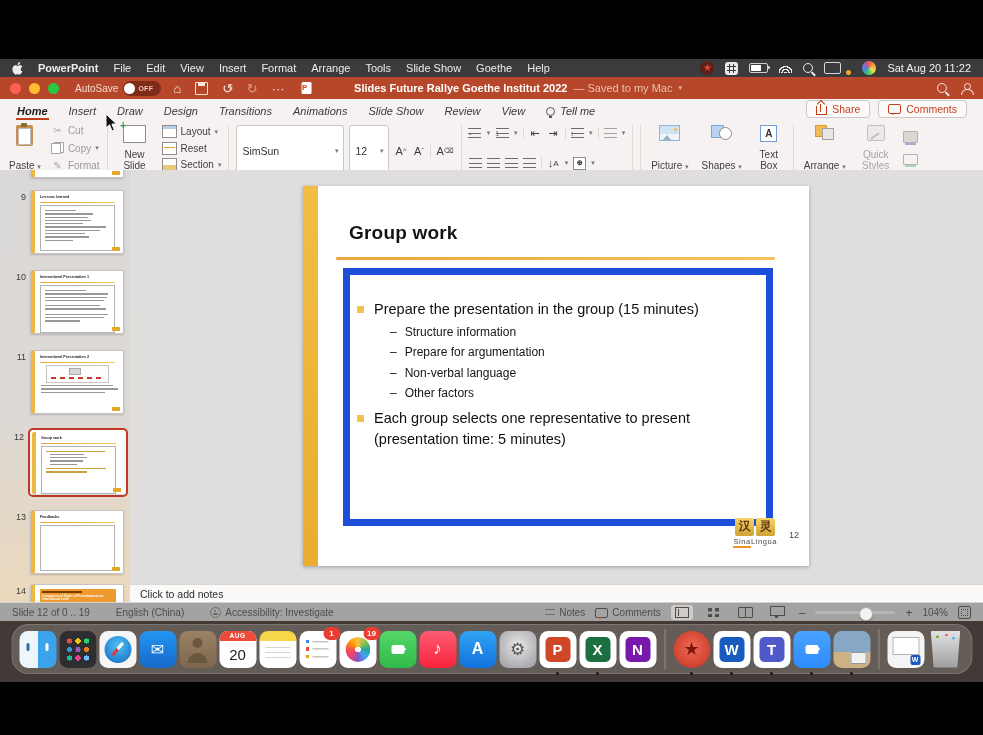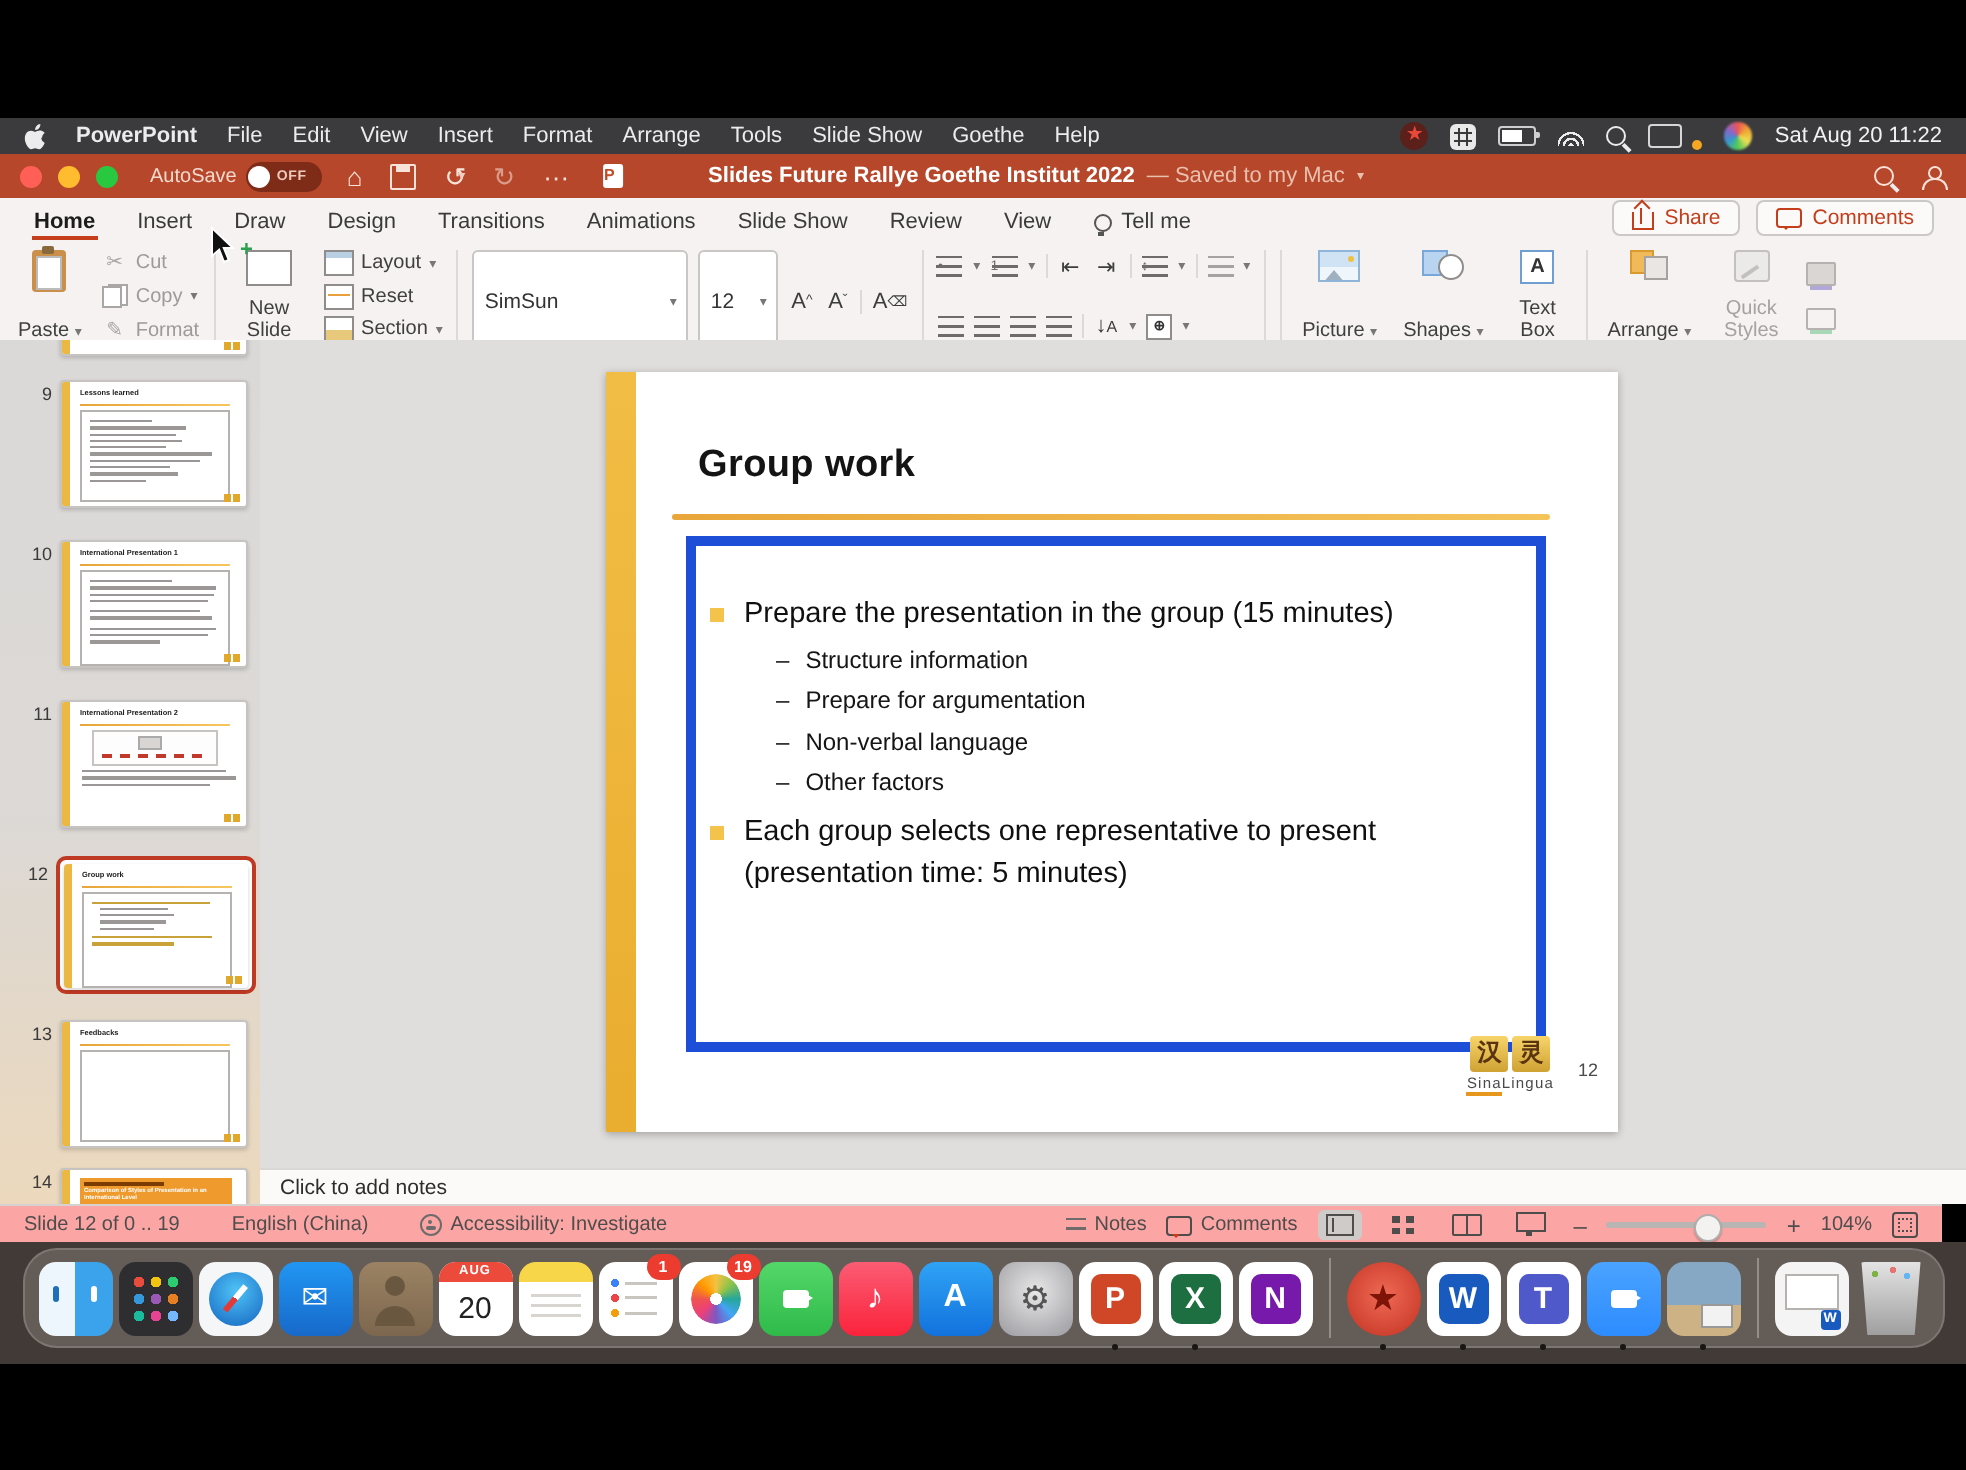--- a/index.html
+++ b/index.html
@@ -55,21 +55,21 @@
   .doc-title b{font-weight:bold;color:#fff;padding-left:37px;}
   .doc-title .saved{color:#e9bfae;}
   .tb-right{margin-left:auto;display:flex;align-items:center;gap:14px;}
   .person{width:12px;height:11px;position:relative;}
   .person::before{content:"";position:absolute;left:3px;top:0;width:5px;height:5px;border:1.3px solid #f7e3da;border-radius:50%;}
   .person::after{content:"";position:absolute;left:0;bottom:-1px;width:11px;height:5px;border:1.3px solid #f7e3da;border-bottom:none;border-radius:6px 6px 0 0;}
 
   
   .tabrow{position:absolute;top:99px;left:0;right:0;height:21px;background:#f5f2f1;
     display:flex;align-items:flex-end;padding:0 16px;gap:19px;font-size:11px;color:#3a3a3a;}
-  .tab{padding:2px 1px 3px;white-space:nowrap;display:flex;align-items:center;gap:4px;}
+  .tab{padding:2px 1px 3px;white-space:nowrap;display:flex;align-items:center;gap:4px;font-style:italic;}
   .tab.active{font-weight:bold;border-bottom:2px solid #c43e1c;padding-bottom:1px;color:#1c1c1c;}
   .bulb{width:7px;height:7px;border:1.2px solid #555;border-radius:50%;position:relative;margin-right:1px;}
   .bulb::after{content:"";position:absolute;left:1.5px;bottom:-3px;width:3px;height:2px;background:#555;}
   .tabs-right{margin-left:auto;display:flex;gap:8px;align-items:center;padding-bottom:2px;}
   .obtn{border:1px solid #cbc8c7;border-radius:4px;background:#fbfaf9;color:#c43e1c;
     font-size:10.5px;padding:2px 9px;display:flex;align-items:center;gap:5px;white-space:nowrap;}
   .shareico{width:9px;height:8px;border:1.2px solid #c43e1c;border-top:none;position:relative;margin-top:3px;}
   .shareico::before{content:"";position:absolute;left:3px;bottom:2px;width:1.2px;height:8px;background:#c43e1c;}
   .shareico::after{content:"";position:absolute;left:1.2px;bottom:7px;width:5px;height:5px;
     border-top:1.2px solid #c43e1c;border-left:1.2px solid #c43e1c;transform:rotate(45deg);}
@@ -159,39 +159,39 @@
   .ohead .osub{font-size:6px;color:#fff;transform:scale(.5);transform-origin:0 0;width:200%;line-height:1.15;font-weight:bold;}
 
   .editor{flex:1;display:flex;flex-direction:column;}
   .canvas{height:415px;background:#e0dedd;position:relative;}
   .slide{position:absolute;left:173px;top:16px;width:506px;height:380px;background:#fff;
     box-shadow:0 1px 4px rgba(0,0,0,.28);}
   .sbar{position:absolute;left:0;top:0;bottom:0;width:15px;background:linear-gradient(180deg,#f2bd45,#e9ad2f);}
   .stitle{position:absolute;left:46px;top:36px;font-size:19px;font-weight:bold;color:#141414;letter-spacing:.2px;}
   .sline{position:absolute;left:33px;right:34px;top:71px;height:2.5px;
     background:linear-gradient(90deg,#eaaójcf,#f4c45a);background:linear-gradient(90deg,#e9a63a,#f4c45a);border-radius:2px;}
-  .scontent{position:absolute;left:40px;top:82px;width:430px;height:258px;border:5px solid #1d4ed8;
+  .scontent{position:absolute;left:40px;top:82px;width:430px;height:258px;border:7px solid #1d4ed8;
     padding:24px 10px 0 0;box-sizing:border-box;}
   .bl{display:flex;align-items:flex-start;color:#101010;}
   .l1{font-size:14.5px;line-height:1.45;margin:0 0 2px 7px;gap:10px;}
   .bsq{flex:none;width:7px;height:7px;background:#f4c34c;margin-top:7px;}
   .l2{font-size:12px;line-height:1.7;margin-left:40px;gap:8px;color:#151515;}
   .bdash{flex:none;}
   .slogo{position:absolute;right:32px;bottom:20px;text-align:center;}
   .lgrow{display:flex;gap:2px;justify-content:center;}
   .lgsq{width:19px;height:18px;background:linear-gradient(180deg,#f7d469,#cfa233);border-radius:2px;
     display:flex;align-items:center;justify-content:center;font-size:12px;font-weight:bold;color:#5a3410;}
   .lgbrand{font-size:7.5px;color:#4a4a4a;letter-spacing:.6px;margin-top:1.5px;white-space:nowrap;}
   .lgbrand .sina{border-bottom:2px solid #e8971e;}
   .spagenum{position:absolute;right:10px;bottom:26px;font-size:9px;color:#4a4a4a;}
   .notesbar{height:17px;background:#fbfaf9;border-top:1px solid #dad7d5;display:flex;align-items:center;
     padding-left:10px;font-size:10.5px;color:#2d2d2d;}
 
   
-  .statusbar{position:absolute;top:602px;left:0;right:12px;height:19px;background:#fca5a5;
+  .statusbar{position:absolute;top:602px;left:0;right:0;height:19px;background:#a3a3a3;
     border-top:1px solid #d5d2d0;display:flex;align-items:center;font-size:10px;color:#4f4d4c;
     padding:0 12px;gap:26px;}
   .sb-right{margin-left:auto;display:flex;align-items:center;gap:10px;}
   .sb-it{display:flex;align-items:center;gap:4px;white-space:nowrap;}
   .accico{width:9px;height:9px;border:1px solid #6e6b6a;border-radius:50%;position:relative;}
   .accico::before{content:"";position:absolute;left:3px;top:2px;width:2px;height:2px;border-radius:50%;background:#6e6b6a;}
   .accico::after{content:"";position:absolute;left:1.5px;top:4.5px;width:5px;height:2.5px;background:#6e6b6a;border-radius:1px;}
   .vico{width:22px;height:15px;display:flex;align-items:center;justify-content:center;border-radius:3px;}
   .vico.active{background:#cecbc9;}
   .vnorm{width:12px;height:9px;border:1px solid #4f4d4c;position:relative;}

